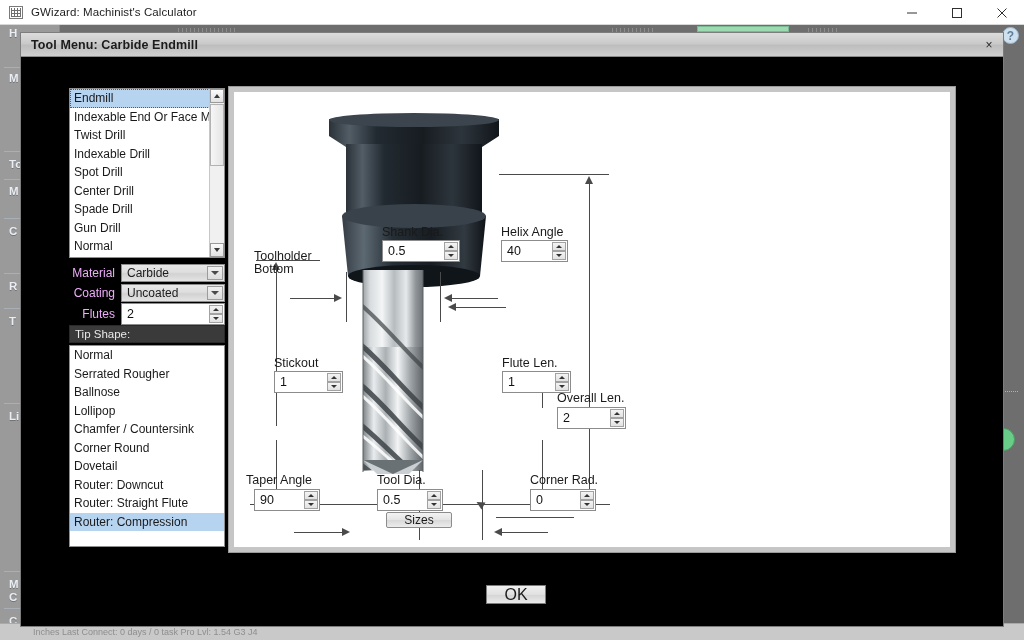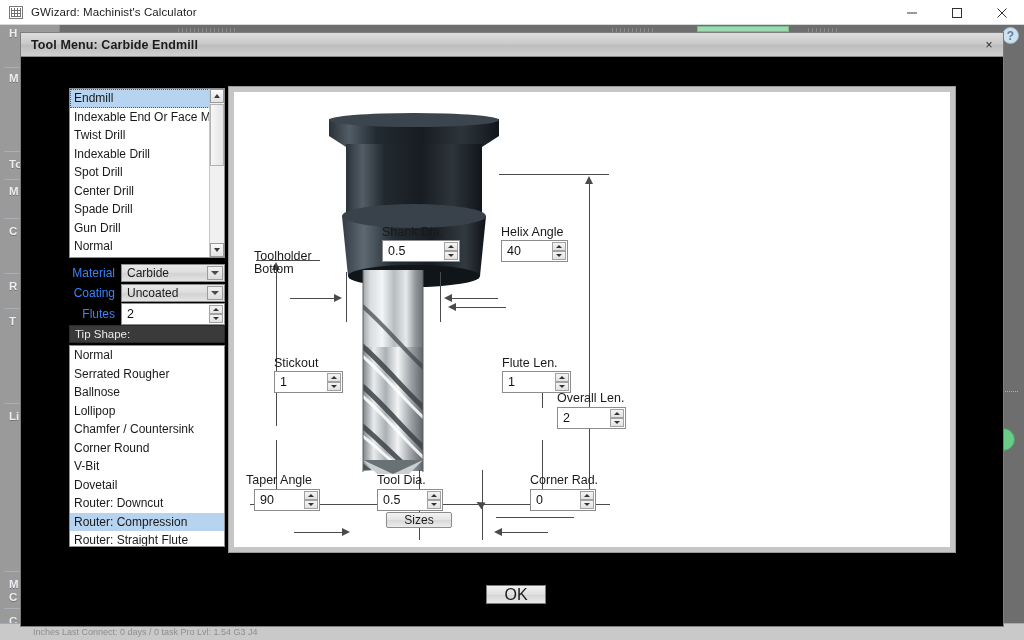--- a/index.html
+++ b/index.html
@@ -214,21 +214,21 @@
     border: 1px solid #2a2a2a;
     color: #e8e8e8; font-size: 11.5px;
     padding-left: 5px; line-height: 16px;
   }
 
   .field-row {
     position: absolute; height: 19px;
     display: flex; align-items: center;
   }
   .field-label {
-    font-size: 12px; color: #3b82f6;
+    font-size: 12px; color: #f0abfc;
     text-align: right; padding-right: 6px;
     white-space: nowrap;
   }
   .combo {
     position: relative;
     height: 18px;
     background: linear-gradient(180deg,#e8e8e8 0%, #dedede 45%, #d2d2d2 55%, #e4e4e4 100%);
     border: 1px solid #8c8c8c;
     display: flex; align-items: center;
   }
@@ -475,25 +475,24 @@
 
       <div class="tip-header">Tip Shape:</div>
 
       <div class="list-box" id="tip-shape-list">
         <div class="list-item">Normal</div>
         <div class="list-item">Serrated Rougher</div>
         <div class="list-item">Ballnose</div>
         <div class="list-item">Lollipop</div>
         <div class="list-item">Chamfer / Countersink</div>
         <div class="list-item">Corner Round</div>
-        <div class="list-item">V-Bit</div>
         <div class="list-item">Dovetail</div>
         <div class="list-item">Router: Downcut</div>
+        <div class="list-item">Router: Straight Flute</div>
         <div class="list-item selected">Router: Compression</div>
-        <div class="list-item">Router: Straight Flute</div>
       </div>
 
       <div id="diagram-panel">
         <div id="diagram-canvas">
 
           <svg class="tool-art" width="718" height="457" viewBox="0 0 718 457">
             <defs>
               <linearGradient id="holderG" x1="0" y1="0" x2="1" y2="0">
                 <stop offset="0%" stop-color="#2b3238"></stop>
                 <stop offset="12%" stop-color="#525d66"></stop>

